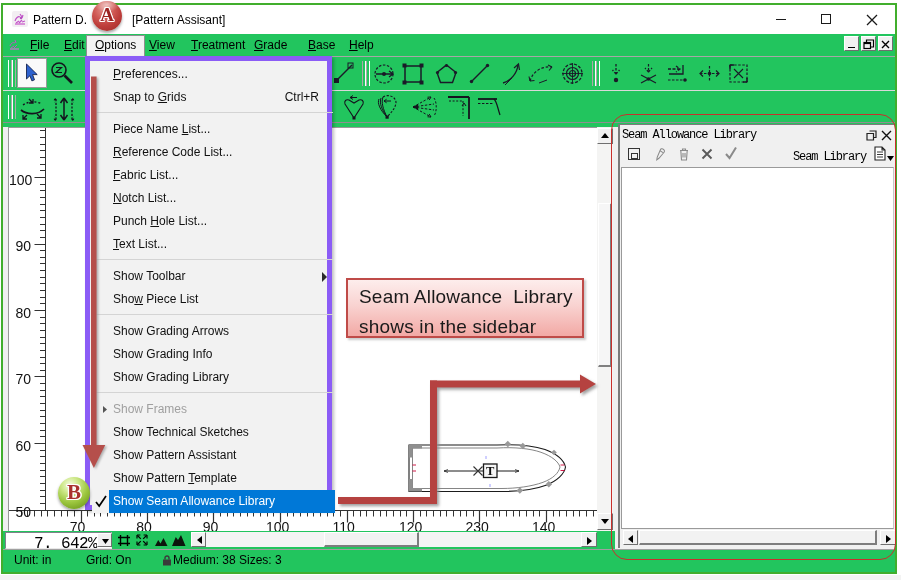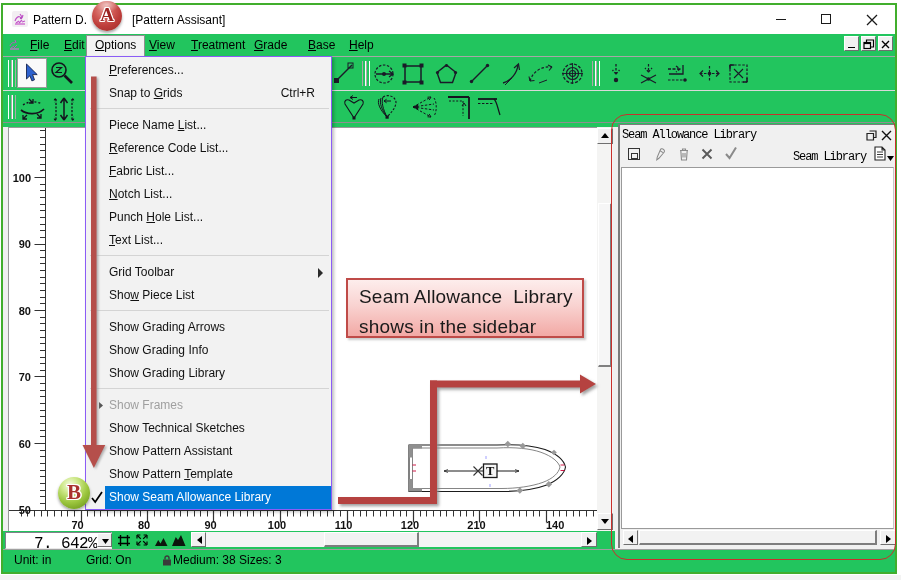--- a/index.html
+++ b/index.html
@@ -9,21 +9,21 @@
   .txt12{font-size:12px;color:#000;}
   .gray-bg{background:#22c55e;}
   
   .raised{background:#f1f1f1;border-top:1px solid #ffffff;border-left:1px solid #ffffff;
           border-right:1.8px solid #6f6f6f;border-bottom:1.8px solid #6f6f6f;box-sizing:border-box;}
   .menu-item{position:absolute;left:2px;width:243px;height:23px;line-height:23px;
              font-size:12px;color:#111;}
   .menu-item .lbl{position:absolute;left:21px;top:0;}
   .menu-sep{position:absolute;left:4px;width:239px;border-top:1px solid #d4d4d4;}
   u{text-decoration:underline;}
-  .rnum{font-size:11px;color:#111;font-family:'Liberation Sans',sans-serif;font-weight:bold;}
+  .rnum{font-size:14px;color:#111;font-family:'Liberation Sans',sans-serif;}
   .ptxt{font-family:"Liberation Mono",monospace;font-size:12px;letter-spacing:-1.1px;color:#000;white-space:nowrap;}
 </style>
 </head>
 <body>
 
 <div class="abs" style="left:1px;top:3px;width:892px;height:567px;border:2px solid #41ae2d;background:#f0f0f0;"></div>
 <div class="abs" style="left:3px;top:5px;width:892px;height:29px;background:#fff;"></div>
 
 <div class="abs" style="left:0;top:574.5px;width:901px;height:5.5px;background:#f3f3f3;"></div>
 
@@ -225,22 +225,22 @@
     <div class="abs rnum" style="right:566px;top:176.5px;width:22px;text-align:right;">80</div>
     <div class="abs rnum" style="right:566px;top:243px;width:22px;text-align:right;">70</div>
     <div class="abs rnum" style="right:566px;top:309.5px;width:22px;text-align:right;">60</div>
     <div class="abs rnum" style="right:566px;top:376px;width:22px;text-align:right;">50</div>
   <div class="abs rnum" style="left:57.5px;top:391px;width:22px;text-align:center;">70</div>
     <div class="abs rnum" style="left:124.0px;top:391px;width:22px;text-align:center;">80</div>
     <div class="abs rnum" style="left:190.5px;top:391px;width:22px;text-align:center;">90</div>
     <div class="abs rnum" style="left:257.0px;top:391px;width:22px;text-align:center;">100</div>
     <div class="abs rnum" style="left:323.5px;top:391px;width:22px;text-align:center;">110</div>
     <div class="abs rnum" style="left:390.0px;top:391px;width:22px;text-align:center;">120</div>
-    <div class="abs rnum" style="left:456.5px;top:391px;width:22px;text-align:center;">210</div>
-    <div class="abs rnum" style="left:537px;top:391px;width:22px;">140</div>
+    <div class="abs rnum" style="left:456.5px;top:391px;width:22px;text-align:center;">230</div>
+    <div class="abs rnum" style="left:523.0px;top:391px;width:22px;">140</div>
 
   <svg class="abs" style="left:398px;top:312px;" width="162" height="60" viewBox="0 0 162 60">
     <path d="M2 5 H90 C110 4 126 5.5 138 9.5 C150 14 157 20.5 158.5 27 C157.5 34 150 41 139 45.3 C127 49.8 110 51.5 95 51.5 H2 Z" fill="none" stroke="#1b1b1b" stroke-width="1.1"></path>
     <path d="M5.5 8 H90 C108 7 123 8.5 134 12.3 C145 16.2 151.5 21.8 153 27 C151.8 33 146 38.6 136 42.3 C125 46.4 109 48.5 95 48.5 H5.5 Z" fill="none" stroke="#666" stroke-width="0.8"></path>
     <path d="M2 5 h13 v3.5 h-9.5 v9 h-3.5 z" fill="#8f8f8f"></path>
     <path d="M2 51.5 h13 v-3.5 h-9.5 v-9 h-3.5 z" fill="#8f8f8f"></path>
     <path d="M5.5 25 h3.5 M5.5 31 h3.5" stroke="#c03" stroke-width="0.9"></path>
     <path d="M37 31 H112" stroke="#1b1b1b" stroke-width="1"></path>
     <path d="M37 31 l4 -1.5 M37 31 l4 1.5 M112 31 l-4 -1.5 M112 31 l-4 1.5" stroke="#1b1b1b" stroke-width="0.7" fill="none"></path>
     <path d="M66.5 26.5 l9 9 M75.5 26.5 l-9 9" stroke="#333" stroke-width="1.1"></path>
@@ -363,21 +363,21 @@
 <div class="abs gray-bg" id="statusbar" style="left:3px;top:549px;width:892px;height:22px;border-top:1px solid #a0a0a0;">
   <div class="abs txt12" style="left:11px;top:3px;">Unit: in</div>
   <div class="abs txt12" style="left:83px;top:3px;">Grid: On</div>
   <svg class="abs" style="left:159px;top:5px;" width="10" height="11" viewBox="0 0 10 11">
     <rect x="1" y="4.5" width="8" height="6" fill="#3a3a3a"></rect>
     <path d="M3 4.5 V3 a2 2 0 0 1 4 0 V4.5" stroke="#3a3a3a" stroke-width="1.4" fill="none"></path>
   </svg>
   <div class="abs txt12" style="left:170px;top:3px;">Medium: 38 Sizes: 3</div>
 </div>
 
-<div class="abs" id="dropdown" style="left:85px;top:56px;width:247px;height:454px;background:#f2f2f2;border:1px solid #8b5cf6;box-shadow:2px 2px 3px rgba(0,0,0,0.25);box-sizing:border-box;">
+<div class="abs" id="dropdown" style="left:85px;top:56px;width:247px;height:454px;background:#f2f2f2;border:5px solid #8b5cf6;box-shadow:2px 2px 3px rgba(0,0,0,0.25);box-sizing:border-box;">
   <div class="menu-item" style="top:2px;">
       <span class="lbl"><u>P</u>references...</span>
     </div>
   <div class="menu-item" style="top:25px;">
       <span class="lbl">Snap to <u>G</u>rids</span>
       <span class="abs" style="right:16px;">Ctrl+R</span>
     </div>
   <div class="menu-sep" style="top:51px;"></div>
   <div class="menu-item" style="top:57px;">
       <span class="lbl">Piece Name <u>L</u>ist...</span>
@@ -392,21 +392,21 @@
       <span class="lbl"><u>N</u>otch List...</span>
     </div>
   <div class="menu-item" style="top:149px;">
       <span class="lbl">Punch <u>H</u>ole List...</span>
     </div>
   <div class="menu-item" style="top:172px;">
       <span class="lbl"><u>T</u>ext List...</span>
     </div>
   <div class="menu-sep" style="top:198px;"></div>
   <div class="menu-item" style="top:204px;">
-      <span class="lbl">Grid Toolbar</span>
+      <span class="lbl">Show Toolbar</span>
     <svg class="abs" style="right:8px;top:6.5px;" width="6" height="10" viewBox="0 0 6 10">
         <path d="M1 0 L6 5 L1 10 Z" fill="#2b2b2b"></path>
       </svg>
   </div>
   <div class="menu-item" style="top:227px;">
       <span class="lbl">Sho<u>w</u> Piece List</span>
     </div>
   <div class="menu-sep" style="top:253px;"></div>
   <div class="menu-item" style="top:259px;">
       <span class="lbl">Show Grading Arrows</span>

